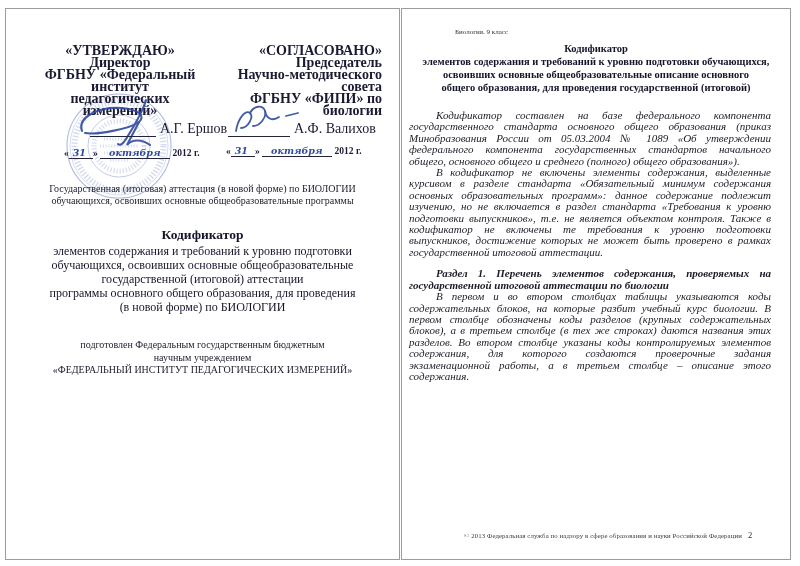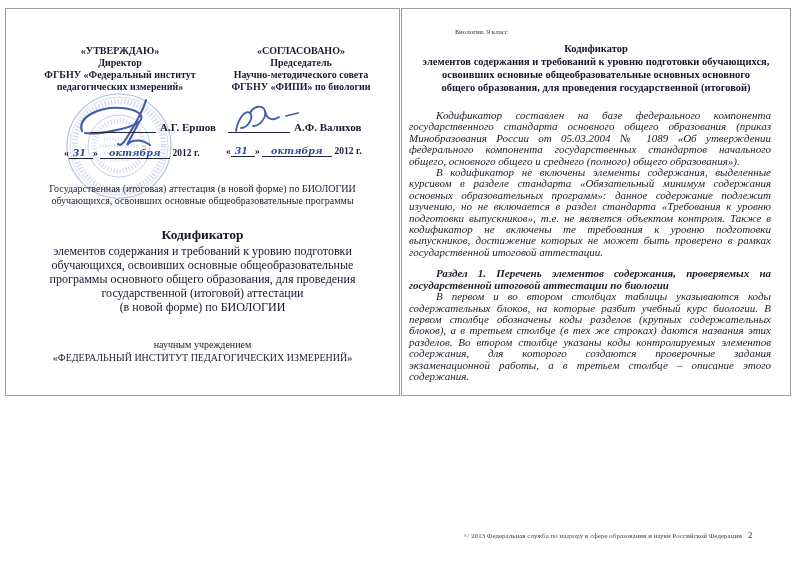--- a/index.html
+++ b/index.html
@@ -2,36 +2,36 @@
 <html lang="ru"><head>
 <meta charset="utf-8">
 <style>
   html,body{margin:0;padding:0;}
   body{
     width:800px;height:566px;position:relative;background:#ffffff;
     font-family:"Liberation Serif","DejaVu Serif",serif;
     color:#1c1c2e;overflow:hidden;
   }
   .page{
-    position:absolute;top:8px;height:388px;background:#ffffff;
+    position:absolute;top:8px;height:552px;background:#ffffff;
     border:1px solid #9c9c9c;box-sizing:border-box;
   }
   #page-left{left:5px;width:395px;}
   #page-right{left:401px;width:390px;}
 
   
   .appr{
     position:absolute;top:36px;text-align:center;
-    font-weight:bold;font-size:10px;line-height:12px;color:#1a1a33;
+    font-weight:bold;font-size:14px;line-height:12px;color:#1a1a33;
   }
   .appr-left{left:28px;width:172px;}
-  .appr-right{left:208px;width:174px;}
+  .appr-right{left:202px;width:174px;text-align:right;}
   .appr .heading{display:block;}
 
-  .name-row{position:absolute;font-weight:bold;font-size:11px;color:#1a1a33;white-space:nowrap;}
+  .name-row{position:absolute;font-weight:normal;font-size:14px;color:#1a1a33;white-space:nowrap;}
   .name-row-left{left:84px;top:112px;}
   .name-row-right{left:222px;top:112px;}
   .sig-line{display:inline-block;border-bottom:1px solid #23233a;height:9px;vertical-align:bottom;margin-right:4px;}
   .sig-line-l{width:66px;}
   .sig-line-r{width:62px;}
 
   .date-row{position:absolute;font-weight:bold;font-size:9.5px;color:#1a1a33;white-space:nowrap;}
   .date-row-left{left:58px;top:127px;}
   .date-row-right{left:220px;top:125px;}
   .hw{font-style:italic;color:#2e4a9e;font-family:"DejaVu Serif",serif;font-weight:bold;margin-top:11px;}
@@ -137,39 +137,40 @@
 
   <div class="subtitle">
     <div>Государственная (итоговая) аттестация (в новой форме) по БИОЛОГИИ</div>
     <div>обучающихся, освоивших основные общеобразовательные программы</div>
   </div>
 
   <div class="doc-title">
     <div class="t-head">Кодификатор</div>
     <div class="tl">элементов содержания и требований к уровню подготовки</div>
     <div class="tl">обучающихся, освоивших основные общеобразовательные</div>
+    <div class="tl">государственной (итоговой) аттестации</div>
     <div class="tl">программы основного общего образования, для проведения</div>
-    <div class="tl">государственной (итоговой) аттестации</div>
     <div class="tl">(в новой форме) по БИОЛОГИИ</div>
   </div>
 
   <div class="prepared">
+    <div>подготовлен Федеральным государственным бюджетным</div>
     <div>научным учреждением</div>
     <div>«ФЕДЕРАЛЬНЫЙ ИНСТИТУТ ПЕДАГОГИЧЕСКИХ ИЗМЕРЕНИЙ»</div>
   </div>
 </div>
 
 <div class="page" id="page-right">
 
   <div class="rp-header">Биология. 9 класс</div>
 
   <div class="rp-title">
     <div>Кодификатор</div>
     <div>элементов содержания и требований к уровню подготовки обучающихся,</div>
-    <div>освоивших основные общеобразовательные основных основного</div>
+    <div>освоивших основные общеобразовательные описание основного</div>
     <div>общего образования, для проведения государственной (итоговой)</div>
   </div>
 
   <div class="rp-body">
     <p>Кодификатор составлен на базе федерального компонента государственного стандарта основного общего образования (приказ Минобразования России от 05.03.2004 № 1089 «Об утверждении федерального компонента государственных стандартов начального общего, основного общего и среднего (полного) общего образования»).</p>
     <p>В кодификатор не включены элементы содержания, выделенные курсивом в разделе стандарта «Обязательный минимум содержания основных образовательных программ»: данное содержание подлежит изучению, но не включается в раздел стандарта «Требования к уровню подготовки выпускников», т.е. не является объектом контроля. Также в кодификатор не включены те требования к уровню подготовки выпускников, достижение которых не может быть проверено в рамках государственной итоговой аттестации.</p>
     <p class="sec-head">Раздел 1. Перечень элементов содержания, проверяемых на государственной итоговой аттестации по биологии</p>
     <p>В первом и во втором столбцах таблицы указываются коды содержательных блоков, на которые разбит учебный курс биологии. В первом столбце обозначены коды разделов (крупных содержательных блоков), а в третьем столбце (в тех же строках) даются названия этих разделов. Во втором столбце указаны коды контролируемых элементов содержания, для которого создаются проверочные задания экзаменационной работы, а в третьем столбце – описание этого содержания.</p>
   </div>
 

